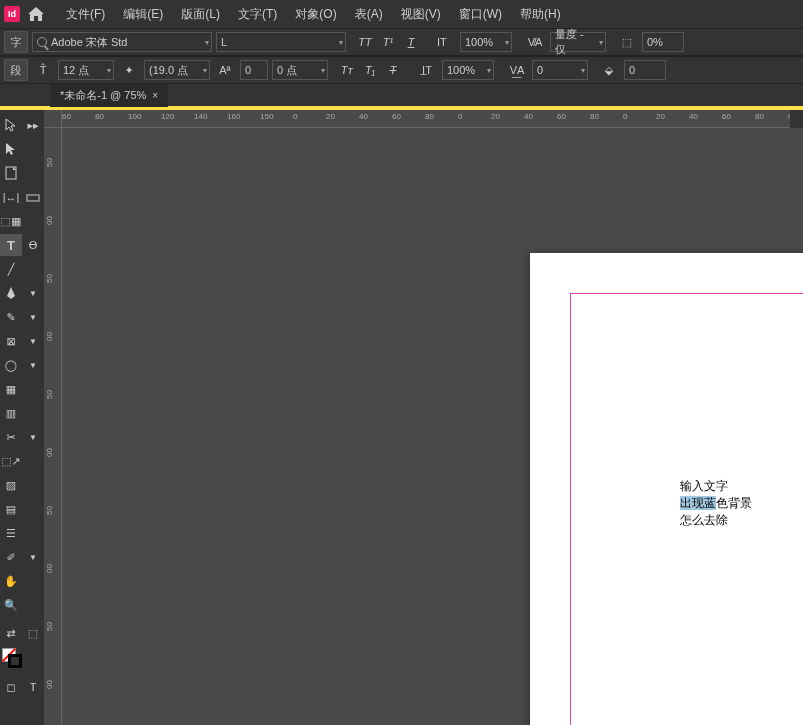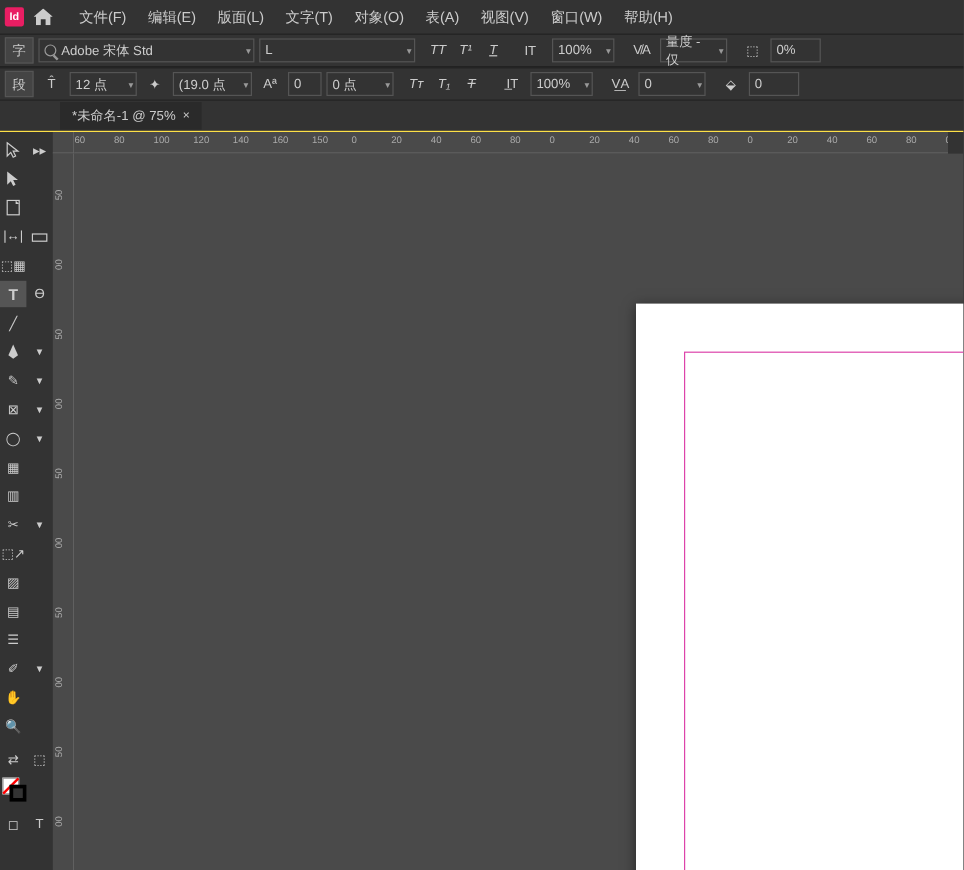--- a/index.html
+++ b/index.html
@@ -16,21 +16,21 @@
 .dropdown-text { font-size: 11px; padding-right: 12px; }
 .dropdown-arrow { position: absolute; right: 2px; font-size: 8px; color: #999; }
 .font-dropdown { width: 180px; }
 .style-dropdown { width: 130px; }
 .small-dropdown { width: 52px; }
 .num-dropdown { width: 56px; }
 
 .icon-btn { width: 22px; height: 20px; display: flex; align-items: center; justify-content: center; cursor: pointer; font-size: 11px; color: #ccc; }
 .icon-group { display: flex; gap: 1px; margin-left: 4px; font-style: italic; }
 
-.tab-bar { display: flex; align-items: center; height: 26px; background: #333; border-bottom: 1px solid #fde047; padding-left: 50px; }
+.tab-bar { display: flex; align-items: center; height: 26px; background: #333; border-bottom: 4px solid #fde047; padding-left: 50px; }
 .tab { display: flex; align-items: center; padding: 4px 10px; background: #2a2a2a; gap: 6px; font-size: 11px; cursor: pointer; }
 .tab-close { font-size: 10px; cursor: pointer; }
 
 .workspace { display: flex; height: calc(725px - 110px); position: relative; }
 
 .toolbar-left { width: 44px; background: #333; display: flex; flex-direction: column; padding-top: 4px; gap: 0; }
 .tool-row { display: flex; height: 24px; }
 .tool-btn { width: 22px; height: 22px; display: flex; align-items: center; justify-content: center; cursor: pointer; color: #ccc; }
 .tool-btn.selected { background: #555; }
 
@@ -312,17 +312,22 @@
         <span class="ruler-mark-v" style="top: 378px;">50</span>
         <span class="ruler-mark-v" style="top: 436px;">00</span>
         <span class="ruler-mark-v" style="top: 494px;">50</span>
         <span class="ruler-mark-v" style="top: 552px;">00</span>
       </div>
   </div>
 
   <div class="canvas-area">
     <div class="page">
       <div class="margin-guide"></div>
+      <div class="text-frame">
+        <div>输入文字</div>
+        <div><span class="highlight">出现蓝</span><span>色背景</span></div>
+        <div>怎么去除</div>
+      </div>
 
     </div>
   </div>
 
 </div>
 
 </body></html>

